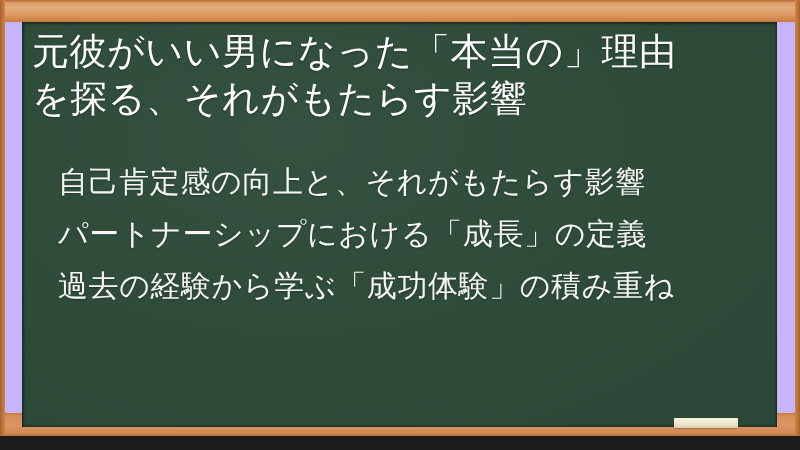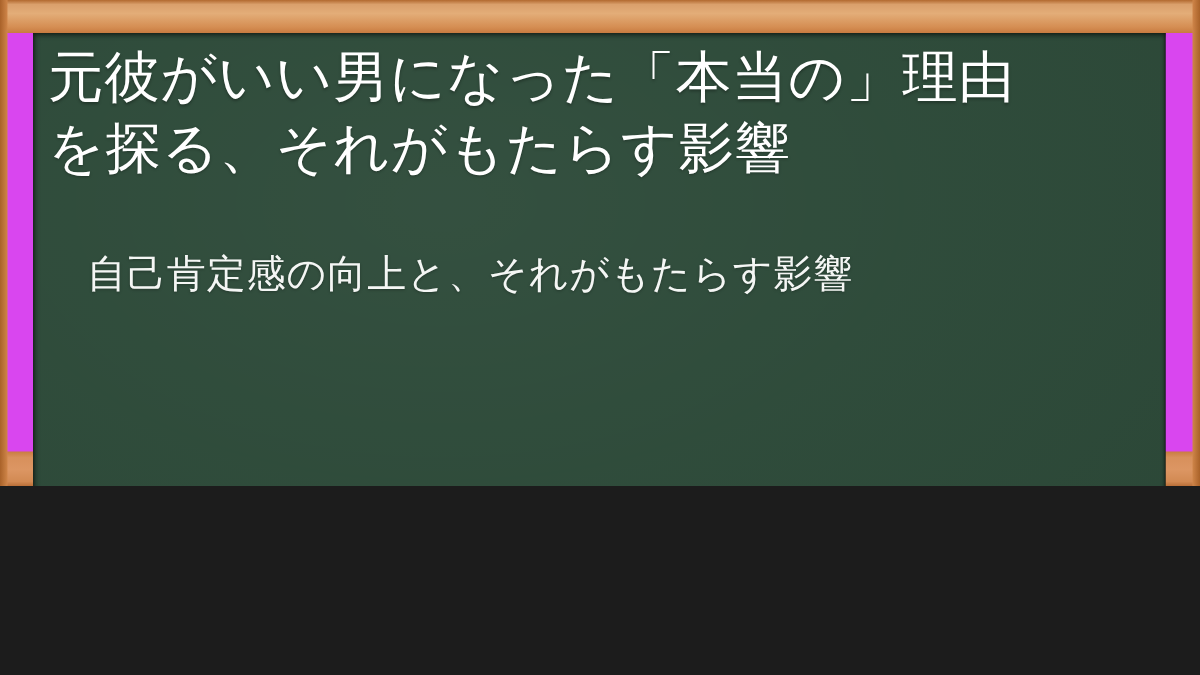--- a/index.html
+++ b/index.html
@@ -3,24 +3,24 @@
 <meta charset="utf-8">
 <style>
   html, body {
     margin: 0;
     padding: 0;
     background: #1c1c1c;
   }
   #screenshot {
     position: relative;
     width: 800px;
-    height: 324px;
+    height: 436px;
     overflow: hidden;
-    background: #d946ef;
-    font-family: Liberation Sans, sans-serif;
+    background: #c4b5fd;
+    font-family: Liberation Serif, serif;
   }
 
   
   .frame {
     position: absolute;
     left: 0;
     top: 0;
     width: 800px;
     height: 450px;
     background:
@@ -116,21 +116,21 @@
 
   .bullets {
     position: absolute;
     left: 36px;
     top: 134px;
     width: 700px;
   }
   .bullet-line {
     display: block;
     color: #f4f6f4;
-    font-size: 26px;
+    font-size: 30px;
     line-height: 52px;
     letter-spacing: 0.6px;
     font-weight: 400;
     white-space: nowrap;
     text-shadow: 0 1px 2px rgba(0,0,0,0.28);
   }
 
   
   .chalk {
     position: absolute;
@@ -157,18 +157,20 @@
   <div class="board">
     <div class="board-sheen"></div>
 
     <div class="title">
       <span class="title-line">元彼がいい男になった「本当の」理由</span>
       <span class="title-line">を探る、それがもたらす影響</span>
     </div>
 
     <div class="bullets">
       <span class="bullet-line">自己肯定感の向上と、それがもたらす影響</span>
+      <span class="bullet-line">パートナーシップにおける「成長」の定義</span>
+      <span class="bullet-line">過去の経験から学ぶ「成功体験」の積み重ね</span>
     </div>
   </div>
 
   <div class="chalk"></div>
 
 </div>
 
 </body></html>

